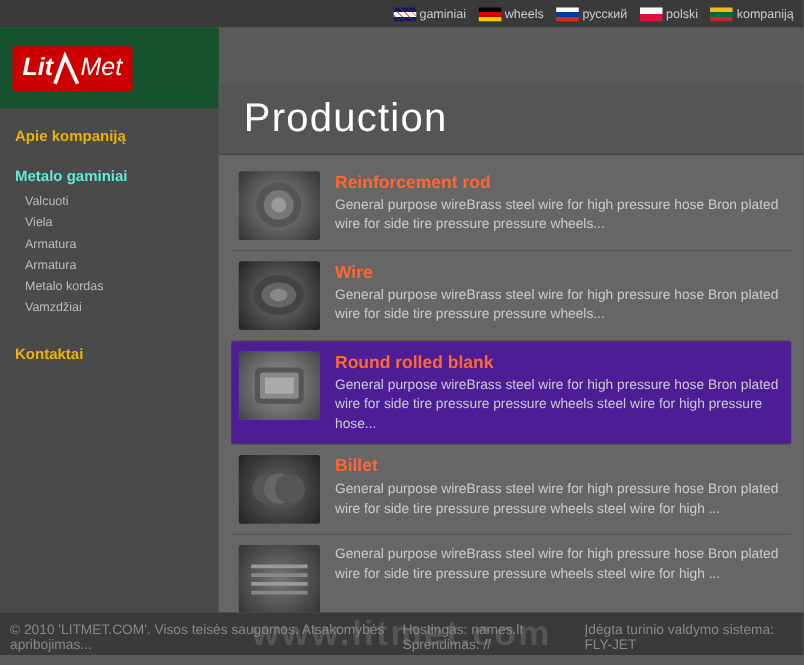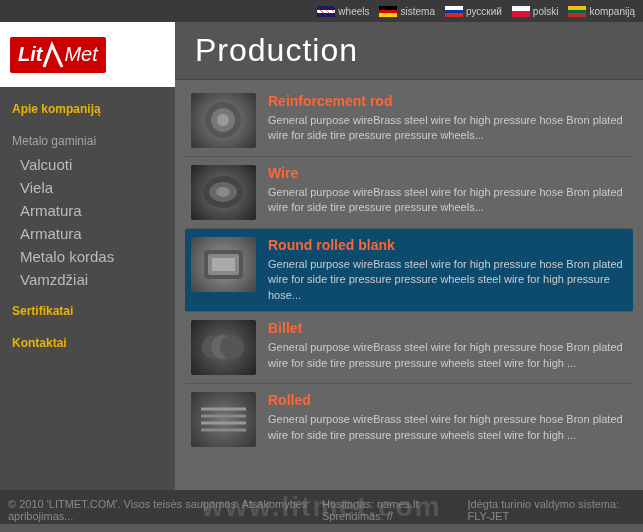--- a/index.html
+++ b/index.html
@@ -50,21 +50,21 @@
     }
 
     
     #sidebar {
       width: 175px;
       background: #4a4a4a;
       flex-shrink: 0;
       padding: 0;
     }
     #logo-area {
-      background: #ffffff;
+      background: #14532d;
       padding: 8px 10px;
       height: 65px;
       display: flex;
       align-items: center;
     }
     .logo-box {
       background: #cc0000;
       padding: 4px 8px;
       border-radius: 2px;
       display: flex;
@@ -88,38 +88,39 @@
     }
     .nav-section-title {
       color: #eab308;
       font-size: 12px;
       font-weight: bold;
       padding: 5px 12px;
       cursor: pointer;
     }
     .nav-section-title.sub {
       font-size: 12px;
-      font-weight: normal;
-      color: #a3a3a3;
+      font-weight: bold;
+      color: #5eead4;
     }
     .nav-sub-item {
       color: #bbb;
-      font-size: 15px;
+      font-size: 10px;
       padding: 3px 20px;
       cursor: pointer;
       display: block;
     }
     .nav-spacer { height: 8px; }
 
     
     #content {
       flex: 1;
       background: #666;
       padding: 0;
       overflow: hidden;
+      margin-top: 44px;
     }
     #page-title-area {
       background: #555;
       padding: 10px 20px 10px 20px;
       border-bottom: 1px solid #444;
     }
     #page-title-text {
       color: #fff;
       font-size: 32px;
       font-weight: normal;
@@ -133,21 +134,21 @@
     .product-item {
       display: flex;
       align-items: flex-start;
       gap: 12px;
       padding: 8px 6px;
       border-bottom: 1px solid #555;
       cursor: pointer;
     }
     .product-item:last-child { border-bottom: none; }
     .product-item.highlighted {
-      background: #0c4a6e;
+      background: #4c1d95;
       border-radius: 2px;
       justify-content: space-between;
     }
     .product-thumb {
       width: 65px;
       height: 55px;
       background: #333;
       flex-shrink: 0;
       border-radius: 2px;
       overflow: hidden;
@@ -201,25 +202,25 @@
       font-size: 11px;
       color: #888;
     }
   </style>
 </head>
 <body>
 
 <div id="top-bar">
   <div class="lang-item">
     <span class="flag flag-uk"></span>
+    <span>gaminiai</span>
+  </div>
+  <div class="lang-item">
+    <span class="flag flag-de"></span>
     <span>wheels</span>
-  </div>
-  <div class="lang-item">
-    <span class="flag flag-de"></span>
-    <span>sistema</span>
   </div>
   <div class="lang-item">
     <span class="flag flag-ru"></span>
     <span>русский</span>
   </div>
   <div class="lang-item">
     <span class="flag flag-pl"></span>
     <span>polski</span>
   </div>
   <div class="lang-item">
@@ -247,21 +248,20 @@
       <div class="nav-spacer"></div>
       <div class="nav-section-title sub">Metalo gaminiai</div>
       <a class="nav-sub-item">Valcuoti</a>
       <a class="nav-sub-item">Viela</a>
       <a class="nav-sub-item">Armatura</a>
       <a class="nav-sub-item">Armatura</a>
       <a class="nav-sub-item">Metalo kordas</a>
       <a class="nav-sub-item">Vamzdžiai</a>
 
       <div class="nav-spacer"></div>
-      <div class="nav-section-title">Sertifikatai</div>
 
       <div class="nav-spacer"></div>
       <div class="nav-section-title">Kontaktai</div>
     </div>
   </div>
 
   <div id="content">
     <div id="page-title-area">
       <span id="page-title-text">Production</span>
     </div>
@@ -327,21 +327,20 @@
       <div class="product-item">
         <div class="product-thumb thumb-rolled">
           <svg width="55" height="45" viewBox="0 0 55 45">
             <line x1="5" y1="12" x2="50" y2="12" stroke="#999" stroke-width="3"></line>
             <line x1="5" y1="19" x2="50" y2="19" stroke="#888" stroke-width="3"></line>
             <line x1="5" y1="26" x2="50" y2="26" stroke="#999" stroke-width="3"></line>
             <line x1="5" y1="33" x2="50" y2="33" stroke="#888" stroke-width="3"></line>
           </svg>
         </div>
         <div class="product-info">
-          <div class="product-name">Rolled</div>
           <div class="product-desc">General purpose wireBrass steel wire for high pressure hose Bron plated wire for side tire pressure pressure wheels steel wire for high ...</div>
         </div>
       </div>
 
     </div>
   </div>
 </div>
 
 <div id="footer">
   <span id="footer-watermark">www.litmet.com</span>

